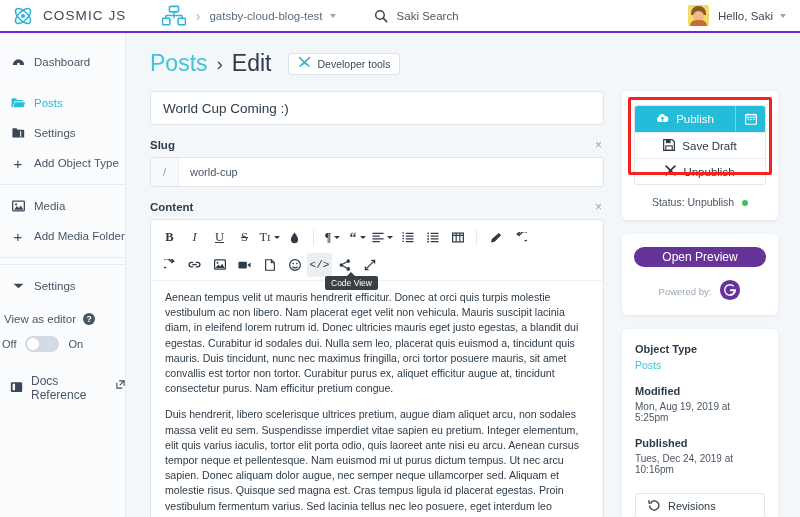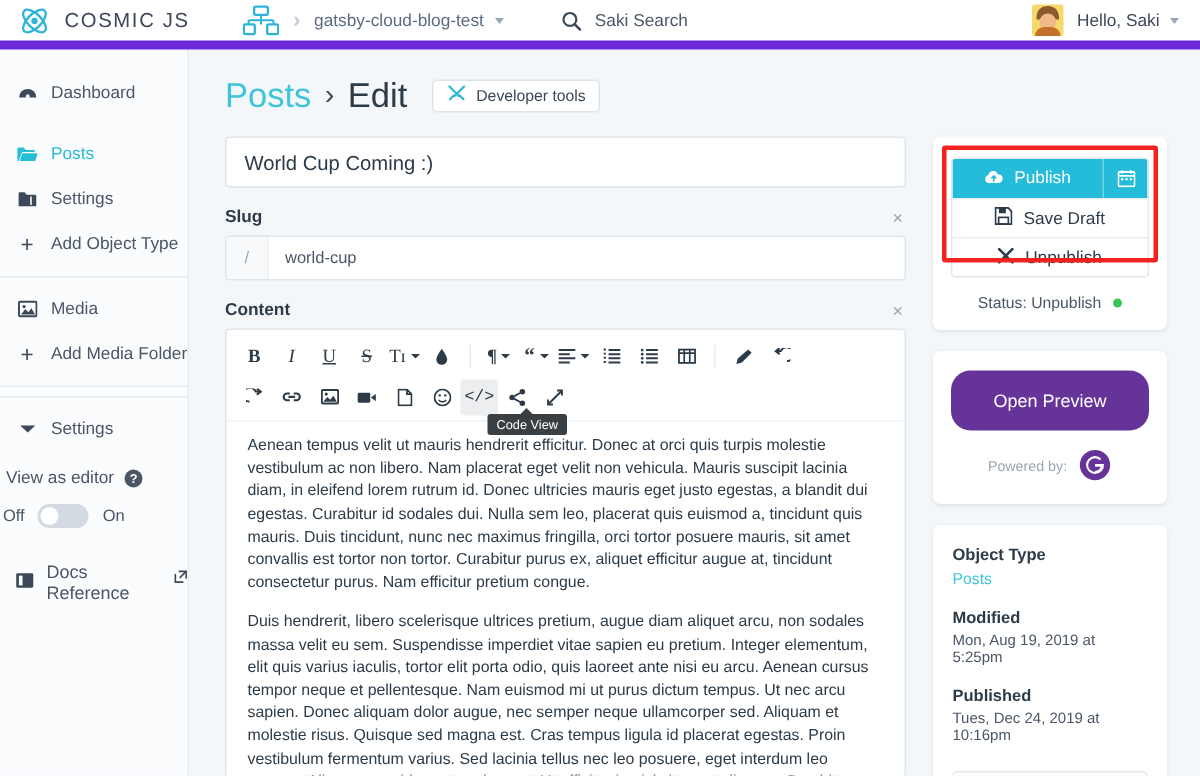--- a/index.html
+++ b/index.html
@@ -7,21 +7,21 @@
     width: 800px; height: 517px;
     font-family: "Liberation Sans", sans-serif;
     background: #f4f7fa;
     overflow: hidden;
   }
   body { position: relative; }
 
   
   .topbar {
     position: absolute; top: 0; left: 0; width: 800px; height: 33px;
-    background: #ffffff; border-bottom: 6px solid #6d28d9;
+    background: #ffffff; border-bottom: 2px solid #6d28d9;
     display: flex; align-items: center; z-index: 20;
   }
   .brand { display: flex; align-items: center; margin-left: 12px; }
   .brand-logo { width: 22px; height: 22px; }
   .brand-name {
     margin-left: 9px; font-size: 13.5px; letter-spacing: 1.1px;
     color: #3c4858; font-weight: 400;
   }
   .bucket-icon { margin-left: 36px; width: 24px; height: 22px; }
   .crumb-sep { margin: 0 9px; color: #c3cbd6; font-size: 15px; font-weight: 600; }
@@ -195,21 +195,21 @@
   .status-row {
     margin-top: 11px; text-align:center; font-size:10.5px; color:#4a5666;
   }
   .status-dot {
     display:inline-block; width:6px; height:6px; border-radius:50%;
     background:#35c658; margin-left:5px; vertical-align: middle;
   }
 
   .prevcard { padding: 13px 12px 12px 12px; text-align:center; }
   .preview-btn {
-    height: 40px; background:#663399; border-radius:13px; color:#ffffff;
+    height: 20px; background:#663399; border-radius:13px; color:#ffffff;
     font-size:12px; display:flex; align-items:center; justify-content:center;
   }
   .powered {
     margin-top: 12px; display:flex; align-items:center; justify-content:center;
     font-size:9.5px; color:#9aa6b4;
   }
   .gatsby-logo { margin-left: 8px; }
 
   .infocard { padding: 14px 13px 12px 13px; }
   .info-h { font-size:11px; font-weight:700; color:#2d3b48; }

